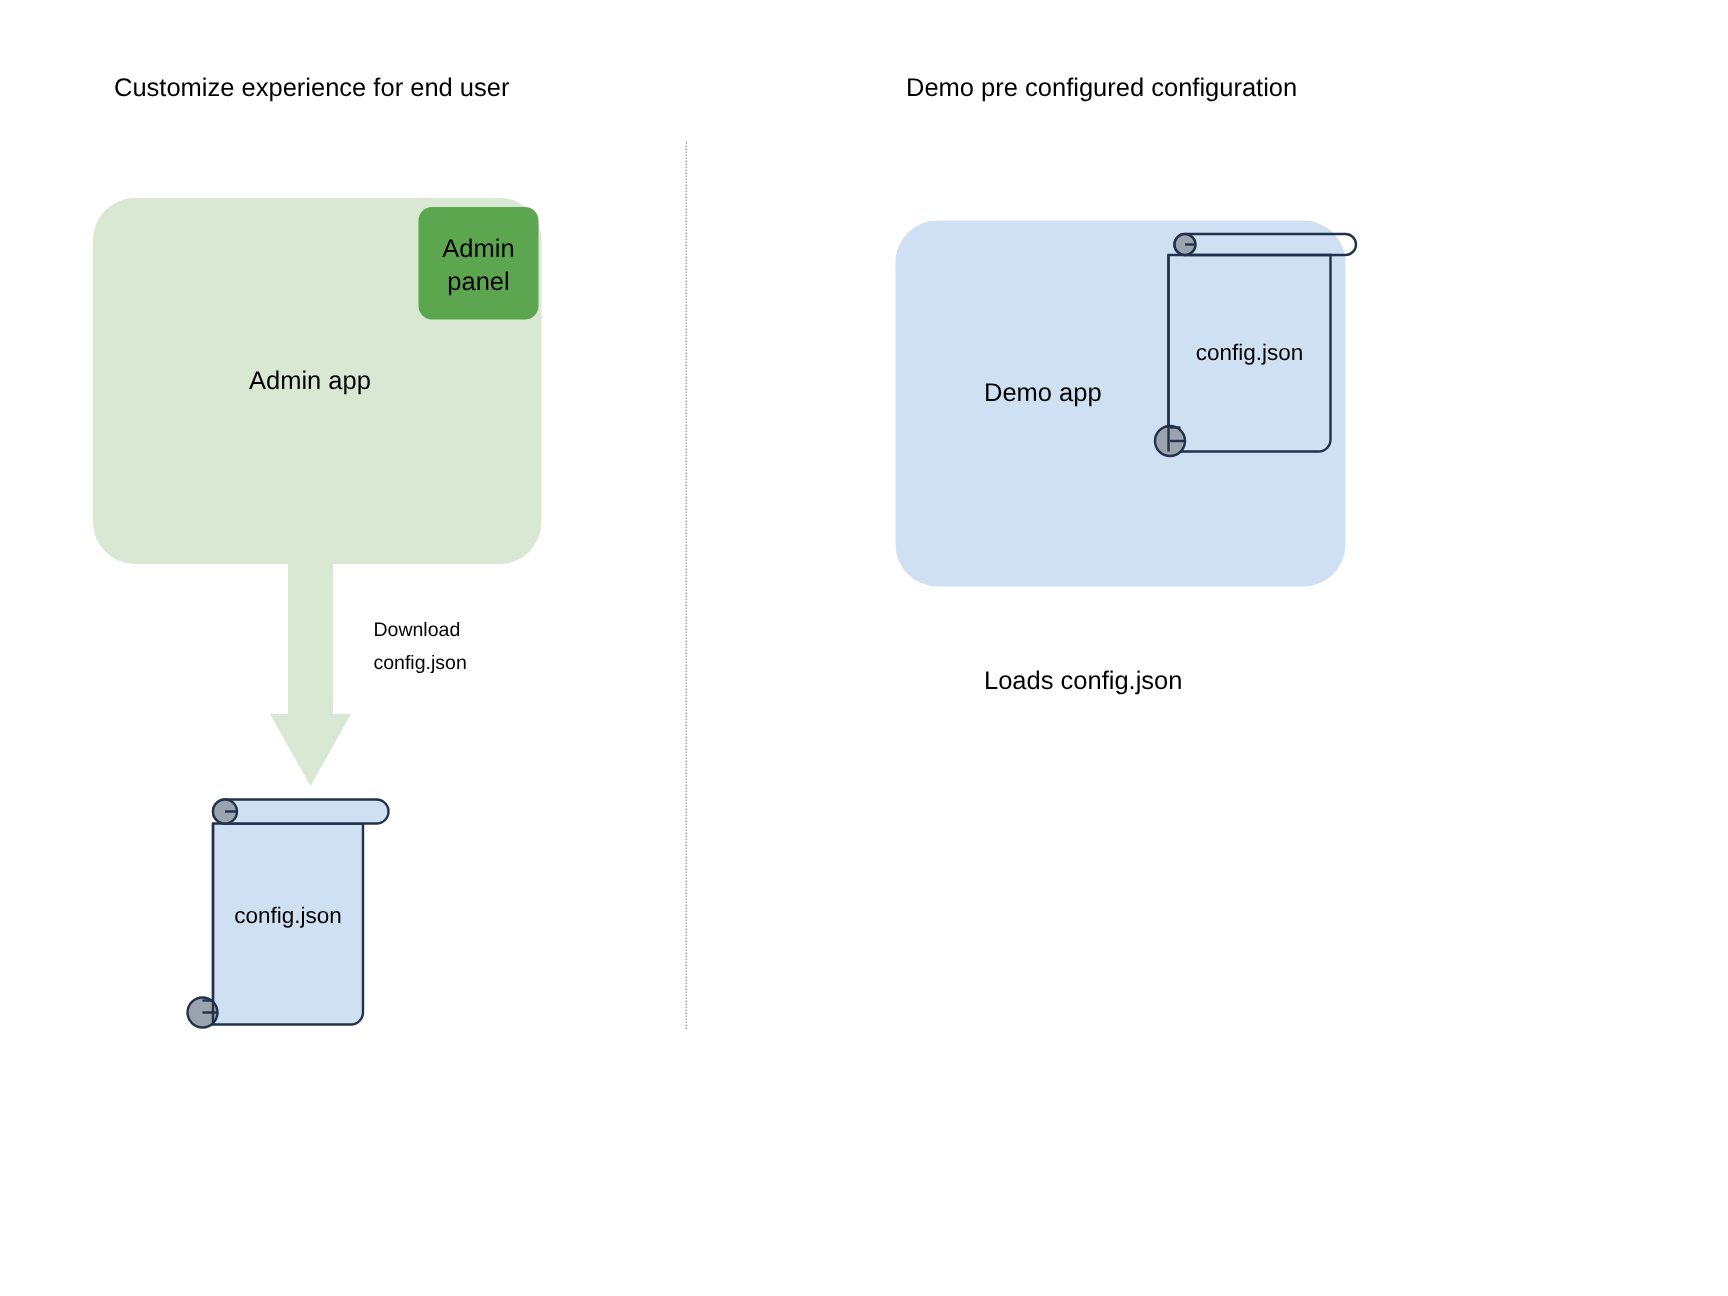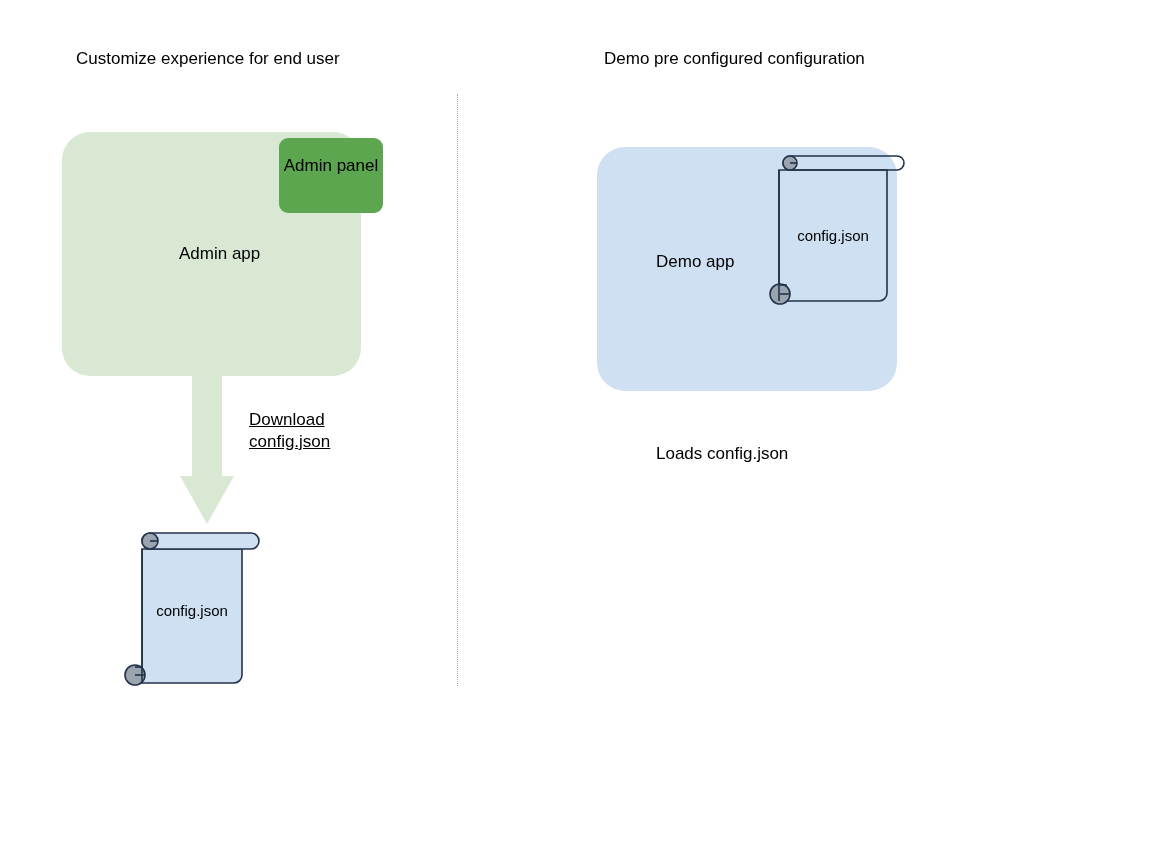--- a/index.html
+++ b/index.html
@@ -64,29 +64,29 @@
     height: 244px;
     background: #cfe0f3;
   }
   .app-label {
     position: absolute;
     font-size: 17px;
     line-height: 20px;
     white-space: nowrap;
     color: #000000;
   }
-  #admin-app-label { left: 179px; top: 244px; }
+  #admin-app-label { left: 166px; top: 244px; }
   #demo-app-label  { left: 656px; top: 252px; }
 
   
   #admin-panel {
     position: absolute;
     left: 279px;
     top: 138px;
-    width: 104px;
+    width: 80px;
     height: 75px;
     background: #5da650;
     border-radius: 9px;
   }
   #admin-panel .panel-text {
     position: absolute;
     left: 0;
     right: 0;
     top: 17px;
     text-align: center;
@@ -102,25 +102,24 @@
     top: 372px;
     width: 54px;
     height: 156px;
   }
   #download-arrow svg { display: block; }
 
   .arrow-label {
     position: absolute;
     left: 249px;
     top: 409px;
-    font-size: 17px;
+    font-size: 13px;
     line-height: 22px;
     color: #000000;
     white-space: nowrap;
-    text-decoration: underline;
   }
   .arrow-label span { display: block; }
 
   
   .scroll-doc {
     position: absolute;
   }
   .scroll-doc svg { display: block; overflow: visible; }
 
   #scroll-left  { left: 118px; top: 525px; }

